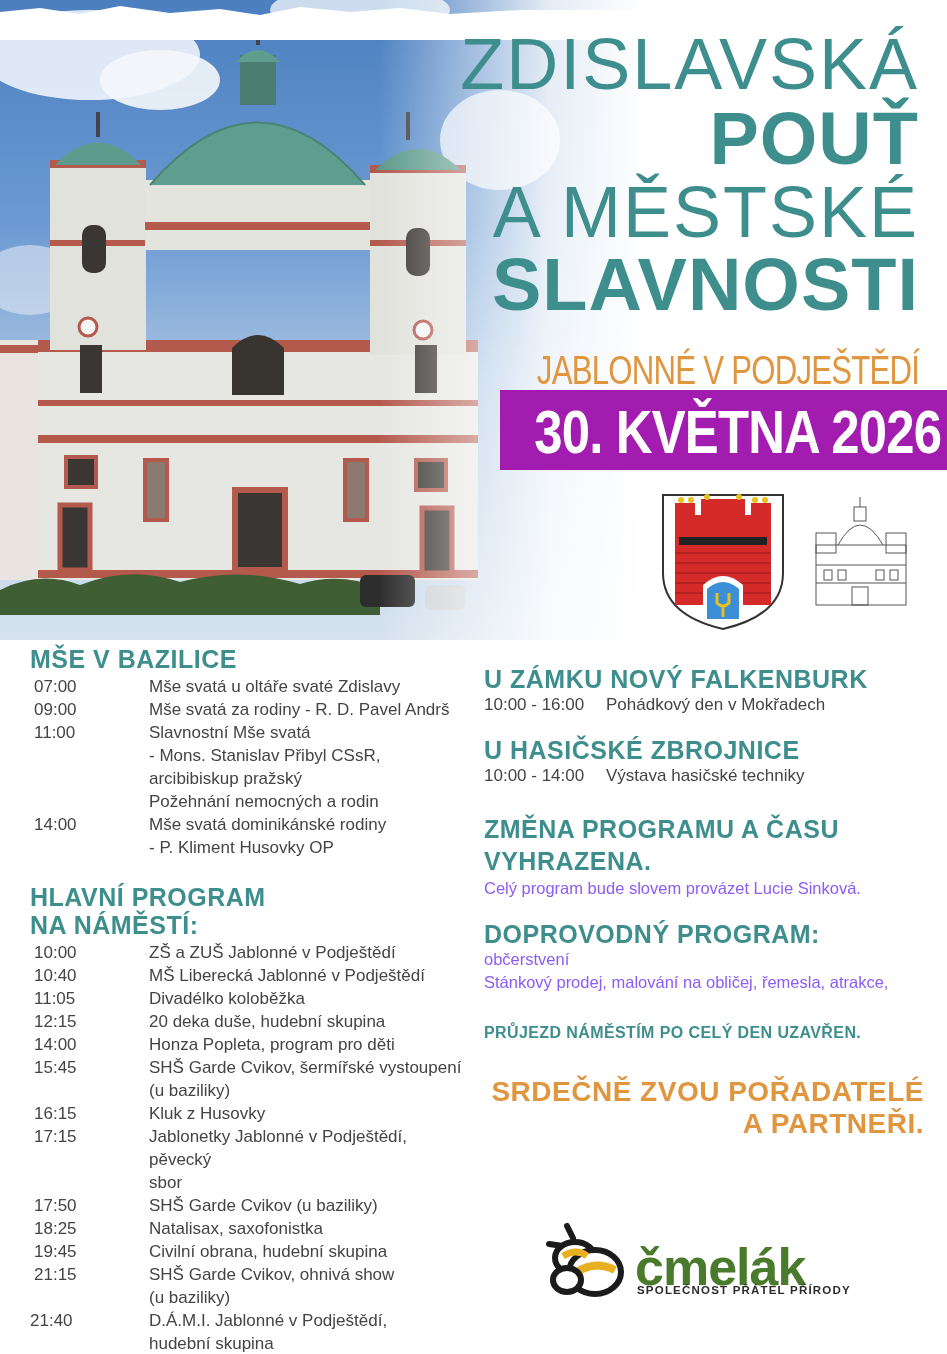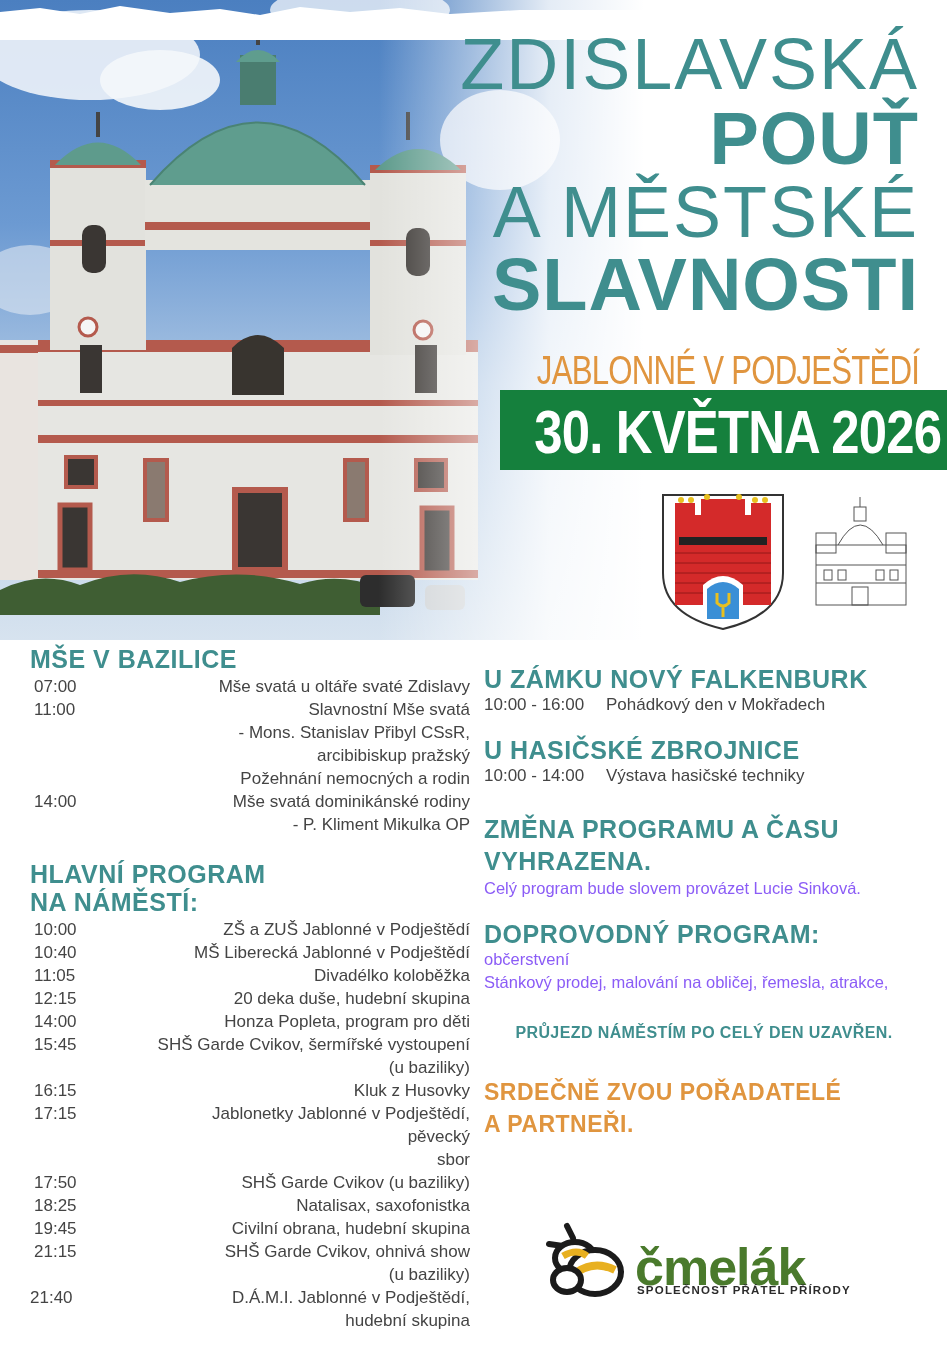--- a/index.html
+++ b/index.html
@@ -25,44 +25,44 @@
   .title-line { display: block; line-height: 1; letter-spacing: 1px; }
   .t-light { font-weight: 400; font-size: 72px; letter-spacing: 2px; }
   .t-bold { font-weight: 700; font-size: 74px; }
   .t1 { margin-bottom: 2px; }
   .town {
     position: absolute; right: 28px; top: 348px; color: #e0953f;
     font-family: "Liberation Sans Narrow", "Liberation Sans", sans-serif;
     font-size: 40px; letter-spacing: -1px; transform: scaleX(0.78); transform-origin: right center;
   }
   .date-bar {
-    position: absolute; left: 500px; top: 390px; width: 447px; height: 80px; background: #15803d;
+    position: absolute; left: 500px; top: 390px; width: 447px; height: 80px; background: #a21caf;
   }
   .date-text {
     position: absolute; right: 6px; top: 6px; color: #ffffff; font-weight: 700;
     font-size: 62px; letter-spacing: -1px; transform: scaleX(0.82); transform-origin: right center; white-space: nowrap;
   }
 
   .coat { position: absolute; left: 661px; top: 493px; }
   .sketch { position: absolute; left: 808px; top: 495px; }
 
   
   .col-left { position: absolute; left: 30px; top: 645px; width: 440px; }
   .col-right { position: absolute; left: 484px; top: 665px; width: 440px; }
   .h2 { color: #3f8e8e; font-weight: 700; font-size: 25px; line-height: 28px; letter-spacing: 0.5px; }
   .rows { margin-top: 2px; }
   .row { display: flex; font-size: 17px; line-height: 23px; color: #444; gap: 44px; }
   .row .time { width: 75px; flex: 0 0 75px; padding-left: 4px; }
-  .row .desc { flex: 1; text-align: right; }
+  .row .desc { flex: 1; }
   .gap { height: 22px; }
   .r-row { display: flex; font-size: 17px; line-height: 23px; color: #444; align-items: flex-end; }
   .r-row .time { width: 122px; flex: 0 0 122px; }
   .r-text { font-size: 16.5px; line-height: 23px; color: #8b5cf6; }
-  .closure { color: #3f8e8e; font-weight: 700; font-size: 16px; letter-spacing: 0.4px; text-align: center; width: 440px; }
-  .invite { color: #e0953f; font-weight: 700; font-size: 23px; line-height: 32px; letter-spacing: 0.5px; text-align: left; width: 440px; }
+  .closure { color: #3f8e8e; font-weight: 700; font-size: 16px; letter-spacing: 0.4px; width: 440px; }
+  .invite { color: #e0953f; font-weight: 700; font-size: 28px; line-height: 32px; letter-spacing: 0.5px; text-align: right; width: 440px; }
 
   
   .logo { position: absolute; left: 543px; top: 1220px; width: 320px; height: 90px; }
   .logo-name { position: absolute; left: 92px; top: 0; color: #4a7a2c; font-weight: 700; font-size: 52px; letter-spacing: -1px; line-height: 62px; margin-top: 16px; }
   .logo-sub { position: absolute; left: 94px; top: 64px; color: #2b2b2b; font-size: 11.5px; letter-spacing: 1.2px; font-weight: 700; }
 </style>
 </head>
 <body>
 
 <div class="hero">
@@ -189,33 +189,37 @@
 </svg>
 
 <div class="col-left">
   <div class="h2">MŠE V BAZILICE</div>
   <div class="rows">
     <div class="row">
       <span class="time">07:00</span>
       <span class="desc"><span>Mše svatá u oltáře svaté Zdislavy</span></span>
     </div>
     <div class="row">
+      <span class="time">09:00</span>
+      <span class="desc"><span>Mše svatá za rodiny - R. D. Pavel Andrš</span></span>
+    </div>
+    <div class="row">
       <span class="time">11:00</span>
       <span class="desc">
         <div>Slavnostní Mše svatá</div>
         <div>- Mons. Stanislav Přibyl CSsR,</div>
         <div>arcibibiskup pražský</div>
         <div>Požehnání nemocných a rodin</div>
       </span>
     </div>
     <div class="row">
       <span class="time">14:00</span>
       <span class="desc">
         <div>Mše svatá dominikánské rodiny</div>
-        <div>- P. Kliment Mikulka OP</div>
+        <div>- P. Kliment Husovky OP</div>
       </span>
     </div>
   </div>
 
   <div class="gap" style="height:24px"></div>
 
   <div class="h2">
     <div>HLAVNÍ PROGRAM</div>
     <div>NA NÁMĚSTÍ:</div>
   </div>

